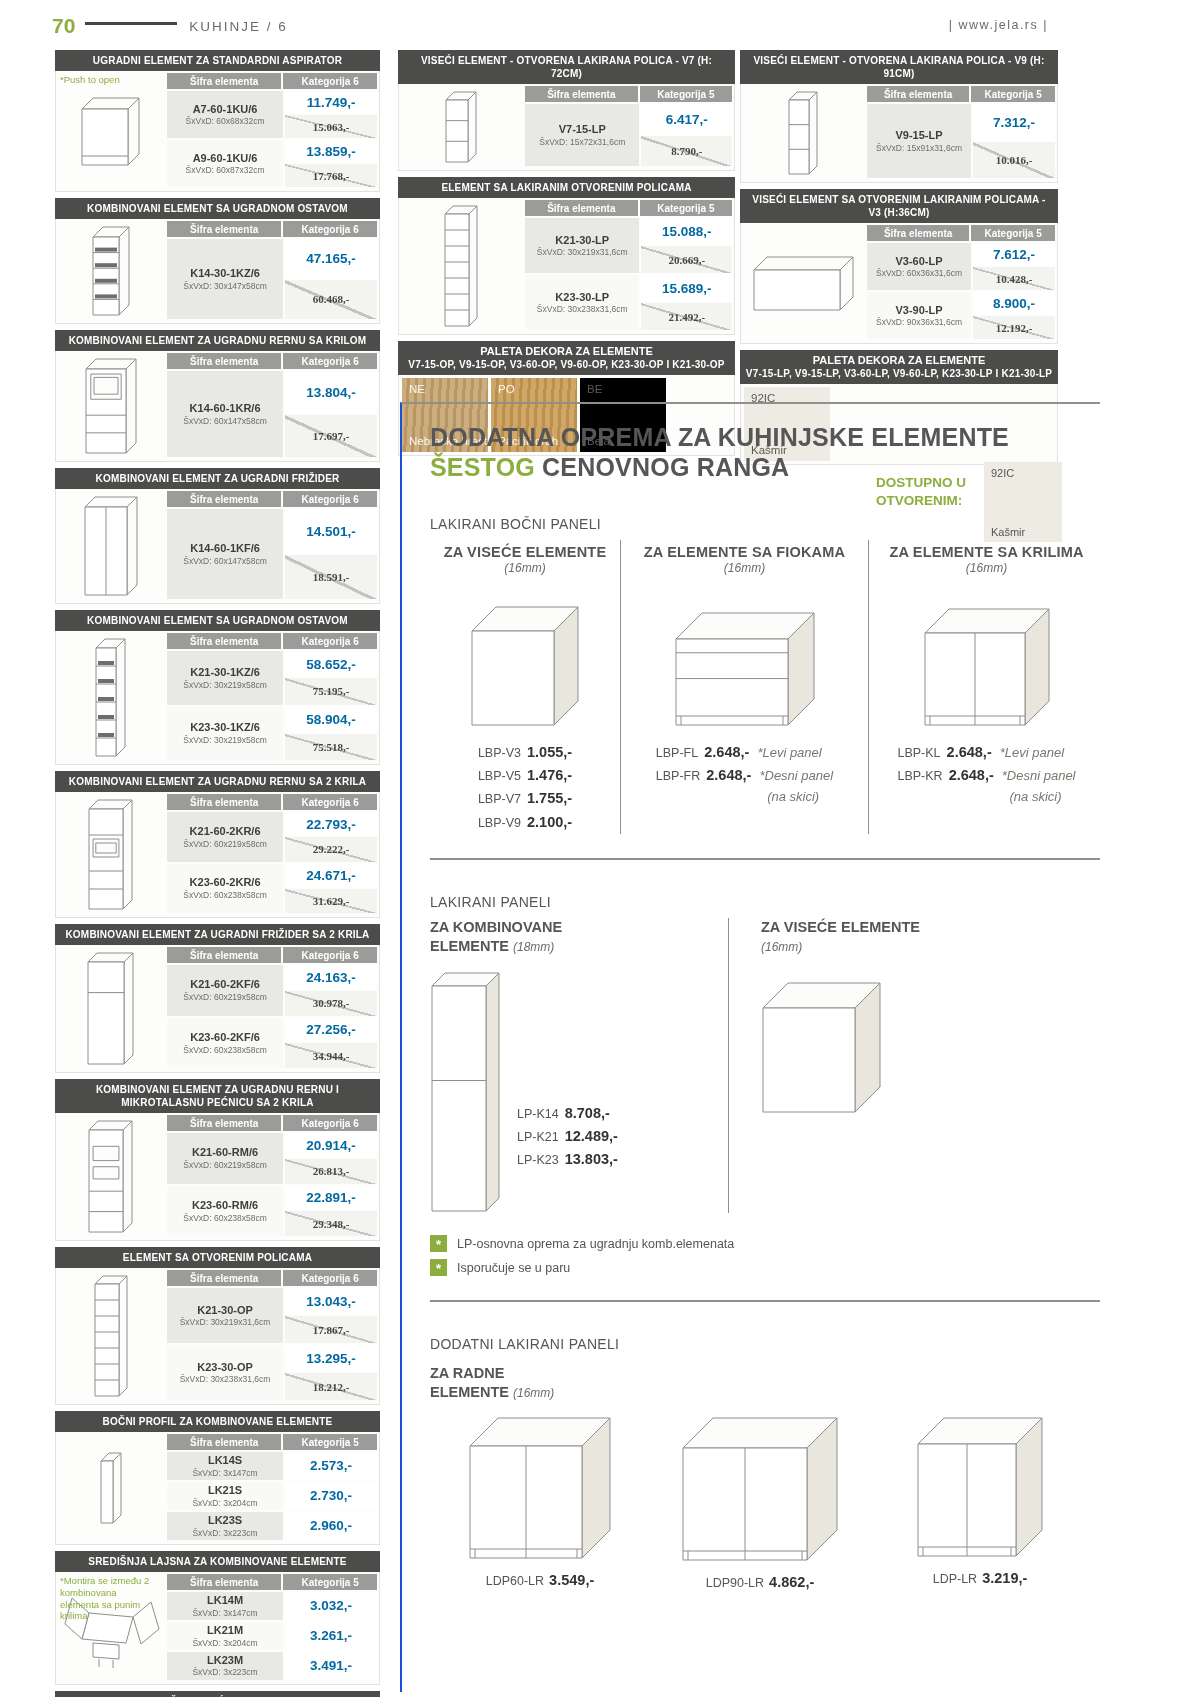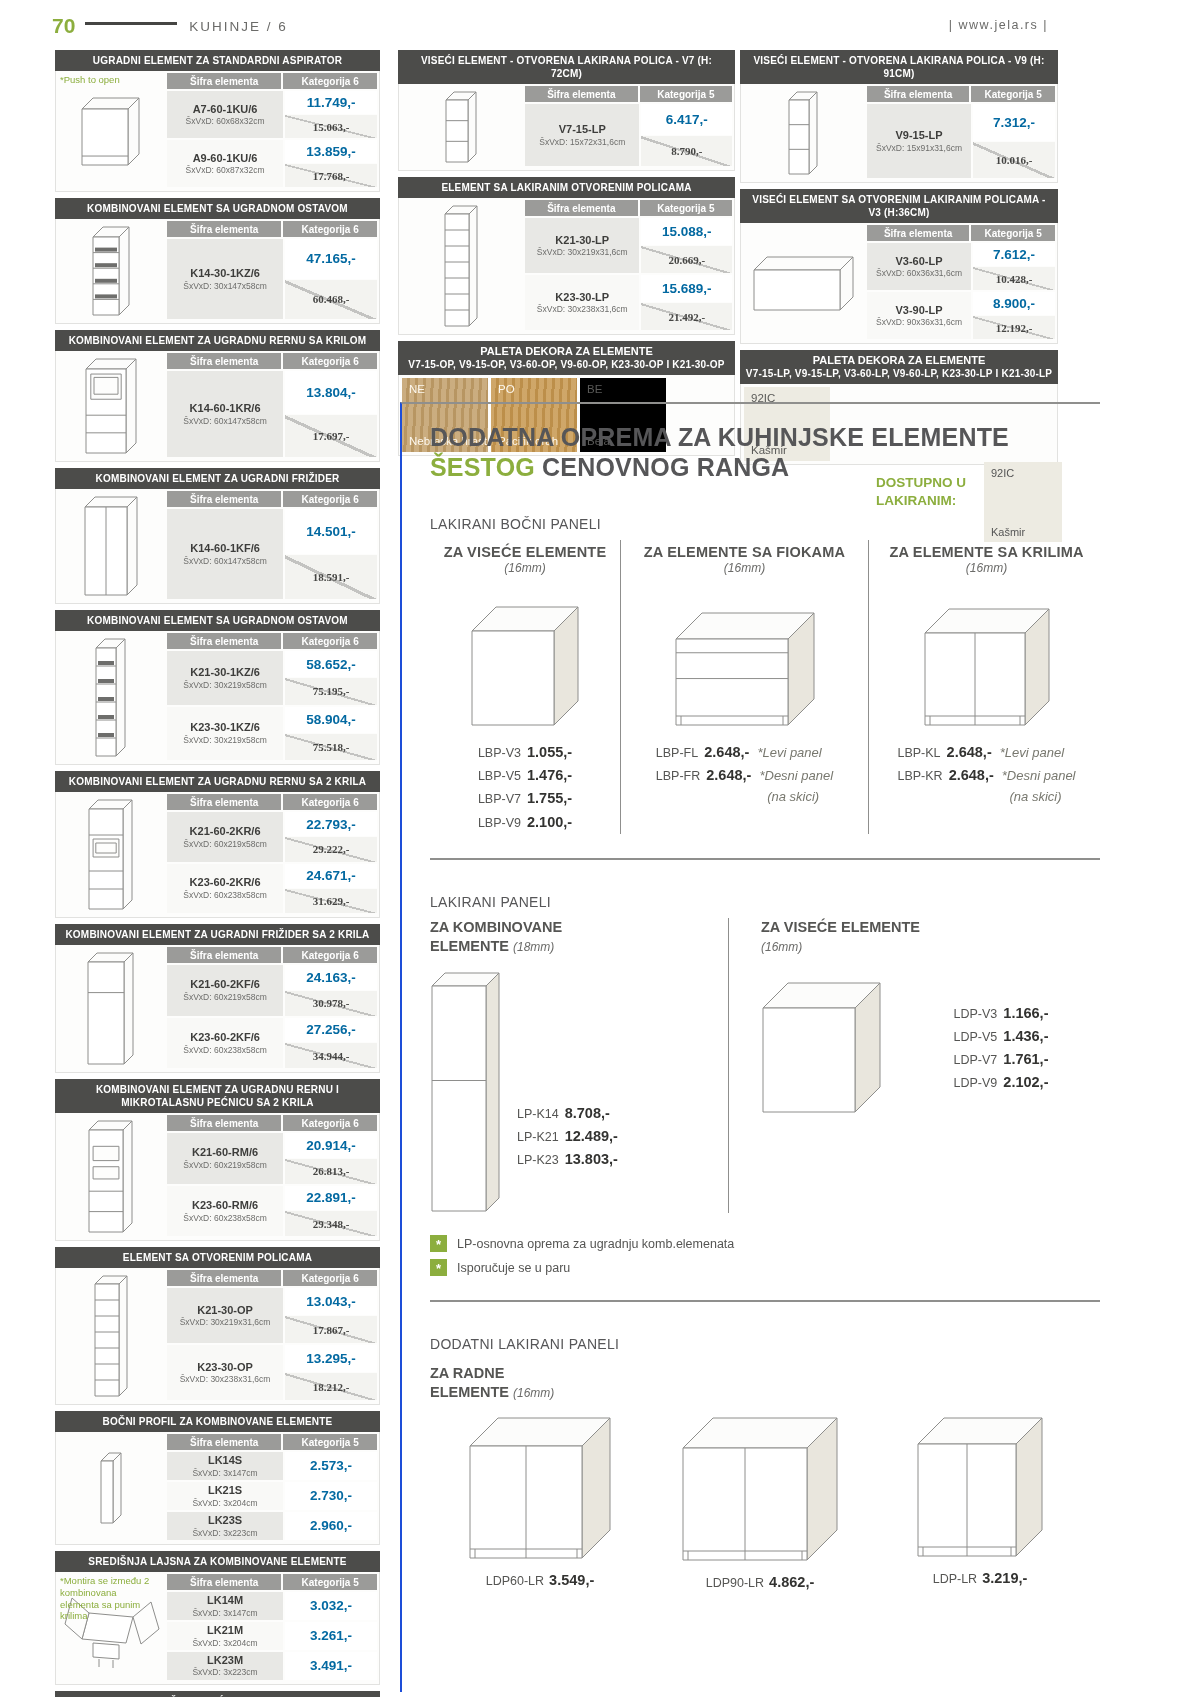--- a/index.html
+++ b/index.html
@@ -713,21 +713,21 @@
         </div>
       </div>
     </div>
 
   <div class="main-area">
     <div class="main-title">
       <div>DODATNA OPREMA ZA KUHINJSKE ELEMENTE</div>
       <div><span class="green">ŠESTOG</span> <span>CENOVNOG RANGA</span></div>
     </div>
     <div class="dekor">
-      <div class="dekor-label green">DOSTUPNO U LAKIRANIM:</div>
+      <div class="dekor-label green">DOSTUPNO U OTVORENIM:</div>
       <div class="dekor-swatch">
         <span>92IC</span>
         <span class="sw-name">Kašmir</span>
       </div>
     </div>
 
     <div class="sec-head">LAKIRANI BOČNI PANELI</div>
     <div class="cols3" id="bocni-cols">
         <div class="bcol b0">
           <div class="bcol-title">ZA VISEĆE ELEMENTE</div>
@@ -812,26 +812,20 @@
         </div>
         <div class="pcolB">
           <div class="pcol-title" style="width: 160px;"><span>ZA VISEĆE ELEMENTE</span> <span class="pcol-size">(16mm)</span></div>
           <div class="duoB">
             <div>
               <svg width="121" height="133" viewBox="0 0 121 133">
                 <polygon points="94,27 119,2 119,106 94,131" fill="#e9e6dd" stroke="#8e8e8c" stroke-width="1" stroke-linejoin="round"></polygon>
                 <polygon points="2,27 27,2 119,2 94,27" fill="#fcfcfb" stroke="#8e8e8c" stroke-width="1" stroke-linejoin="round"></polygon>
                 <rect x="2" y="27" width="92" height="104" fill="#ffffff" stroke="#8e8e8c" stroke-width="1" stroke-linejoin="round"></rect>
               </svg>
-            </div>
-            <div class="plist">
-              <div class="plrow"><span>LDP-V3</span><b>1.166,-</b></div>
-              <div class="plrow"><span>LDP-V5</span><b>1.436,-</b></div>
-              <div class="plrow"><span>LDP-V7</span><b>1.761,-</b></div>
-              <div class="plrow"><span>LDP-V9</span><b>2.102,-</b></div>
             </div>
           </div>
         </div>
       </div>
     <div class="fnotes" id="footnotes">
         <div class="fnote">
           <div class="ast">*</div>
           <span>LP-osnovna oprema za ugradnju komb.elemenata</span>
         </div>
         <div class="fnote">

